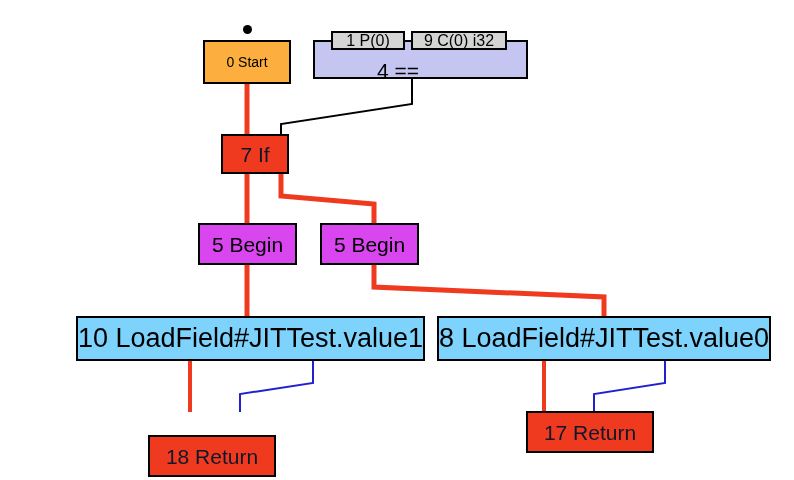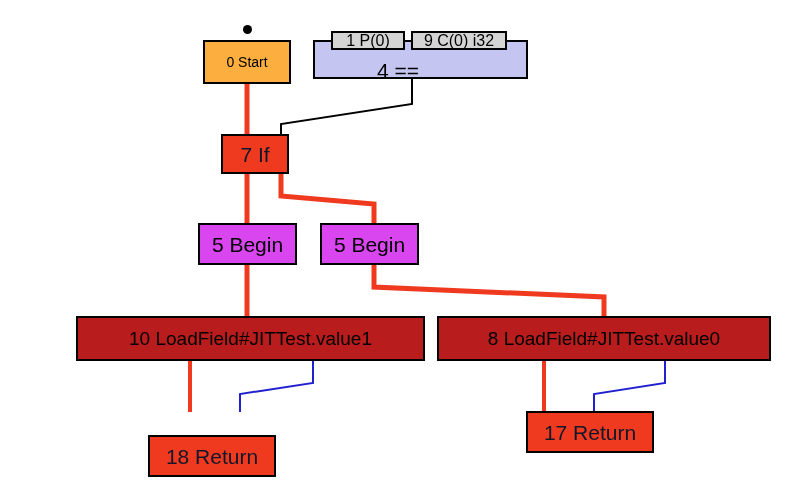--- a/index.html
+++ b/index.html
@@ -47,23 +47,23 @@
     background: #d946ef;
     color: #000000;
     font-size: 21px;
   }
   .node-if, .node-return {
     background: #f03a20;
     color: #0f172a;
     font-size: 21px;
   }
   .node-load {
-    background: #b91c1c;
+    background: #7dd3fc;
     color: #000000;
-    font-size: 19px;
+    font-size: 27px;
   }
   .node-cmp {
     background: #c5c5f2;
     color: #000000;
     font-size: 21px;
     align-items: flex-start;
     justify-content: flex-start;
   }
   .cmp-label {
     position: absolute;

